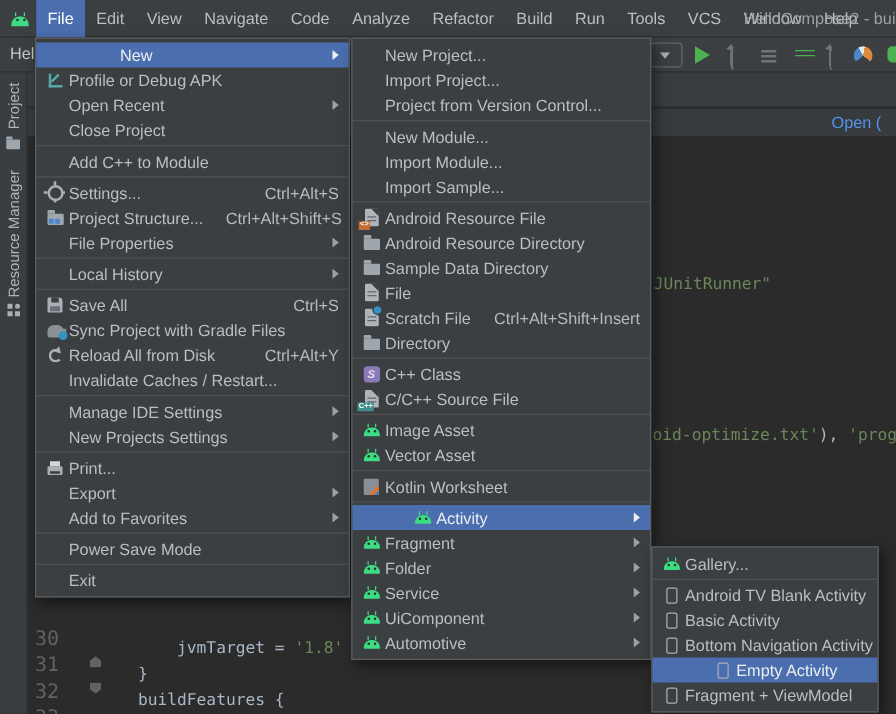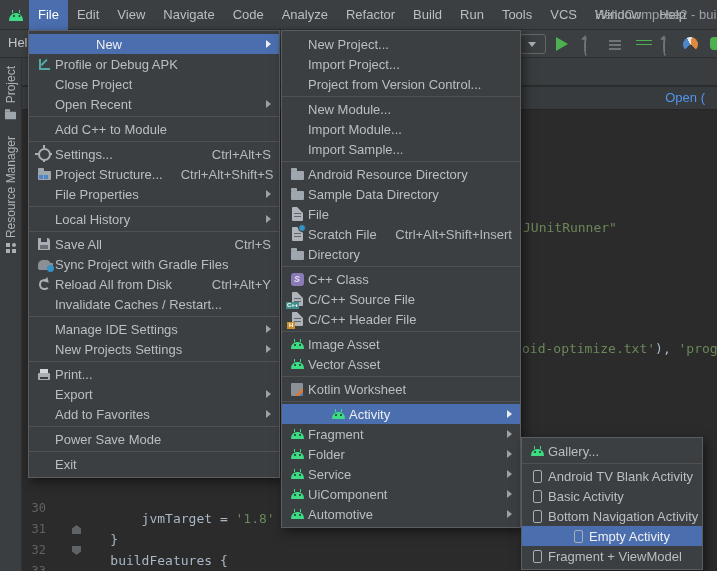--- a/index.html
+++ b/index.html
@@ -49,21 +49,21 @@
   .edtabs{position:absolute;left:22px;top:58px;right:0;height:28px;background:#3a3d3f;border-bottom:1px solid #2a2d2f;box-sizing:border-box;}
   .banner{position:absolute;left:22px;top:87px;right:0;height:23px;background:#383b3d;border-bottom:1px solid #262626;box-sizing:border-box;}
   .banner .link{position:absolute;right:12px;top:3px;color:#5394ec;}
   .mono{font-family:"DejaVu Sans Mono",monospace;font-size:13px;}
   .str{color:#6a8759;}
   .kw{color:#cc7832;}
   .plain{color:#a9b7c6;}
   .code-junit{position:absolute;left:523px;top:220px;white-space:pre;}
   .code-proguard{position:absolute;left:522px;top:341px;white-space:pre;}
   .crow{position:absolute;left:22px;right:0;height:21px;}
-  .crow .ln{position:absolute;left:6px;width:18px;text-align:right;color:#606366;font-family:"DejaVu Sans Mono",monospace;font-size:12px;top:3px;}
+  .crow .ln{position:absolute;left:6px;width:18px;text-align:right;color:#606366;font-family:"DejaVu Sans Mono",monospace;font-size:16px;top:3px;}
   .crow .ct{position:absolute;left:57px;top:13px;white-space:pre;}
   .fold{position:absolute;left:50px;top:6px;width:9px;height:9px;background:#5e6366;}
   .fold.up{clip-path:polygon(50% 0,100% 40%,100% 100%,0 100%,0 40%);}
   .fold.down{clip-path:polygon(0 0,100% 0,100% 60%,50% 100%,0 60%);}
   
   .popup{position:absolute;background:#3c3f41;border:1px solid #5b5e60;box-sizing:border-box;
     box-shadow:3px 4px 10px rgba(0,0,0,.5);padding:3px 0;}
   #file-menu{left:28px;top:30px;width:252px;z-index:10;}
   #new-menu{left:281px;top:30px;width:240px;z-index:11;}
   #activity-menu{left:521px;top:437px;width:182px;z-index:12;}
@@ -197,26 +197,26 @@
       <span class="arr"></span>
     </div>
   <div class="mi">
       <span class="ics">
         <i class="iprofapk"></i>
       </span>
       <span class="lbl">Profile or Debug APK</span>
     </div>
   <div class="mi">
       <span class="ics"></span>
+      <span class="lbl">Open Recent</span>
+      <span class="arr"></span>
+    </div>
+  <div class="mi">
+      <span class="ics"></span>
       <span class="lbl">Close Project</span>
-    </div>
-  <div class="mi">
-      <span class="ics"></span>
-      <span class="lbl">Open Recent</span>
-      <span class="arr"></span>
     </div>
   <div class="sep"></div>
   <div class="mi">
       <span class="ics"></span>
       <span class="lbl">Add C++ to Module</span>
     </div>
   <div class="sep"></div>
   <div class="mi">
       <span class="ics">
         <i class="igear"></i>
@@ -329,20 +329,27 @@
       <span class="ics"></span>
       <span class="lbl">Import Module...</span>
     </div>
   <div class="mi">
       <span class="ics"></span>
       <span class="lbl">Import Sample...</span>
     </div>
   <div class="sep"></div>
   <div class="mi">
       <span class="ics">
+        <i class="ifile"></i>
+        <b class="bdg bdg-res"></b>
+      </span>
+      <span class="lbl">Android Resource File</span>
+    </div>
+  <div class="mi">
+      <span class="ics">
         <i class="ifolder"></i>
       </span>
       <span class="lbl">Android Resource Directory</span>
     </div>
   <div class="mi">
       <span class="ics">
         <i class="ifolder"></i>
       </span>
       <span class="lbl">Sample Data Directory</span>
     </div>
@@ -373,27 +380,20 @@
       </span>
       <span class="lbl">C++ Class</span>
     </div>
   <div class="mi">
       <span class="ics">
         <i class="ifile"></i>
         <b class="bdg bdg-cpp"></b>
       </span>
       <span class="lbl">C/C++ Source File</span>
     </div>
-  <div class="mi">
-      <span class="ics">
-        <i class="ifile"></i>
-        <b class="bdg bdg-h"></b>
-      </span>
-      <span class="lbl">C/C++ Header File</span>
-    </div>
   <div class="sep"></div>
   <div class="mi">
       <span class="ics">
         <i class="iandroid"></i>
       </span>
       <span class="lbl">Image Asset</span>
     </div>
   <div class="mi">
       <span class="ics">
         <i class="iandroid"></i>

